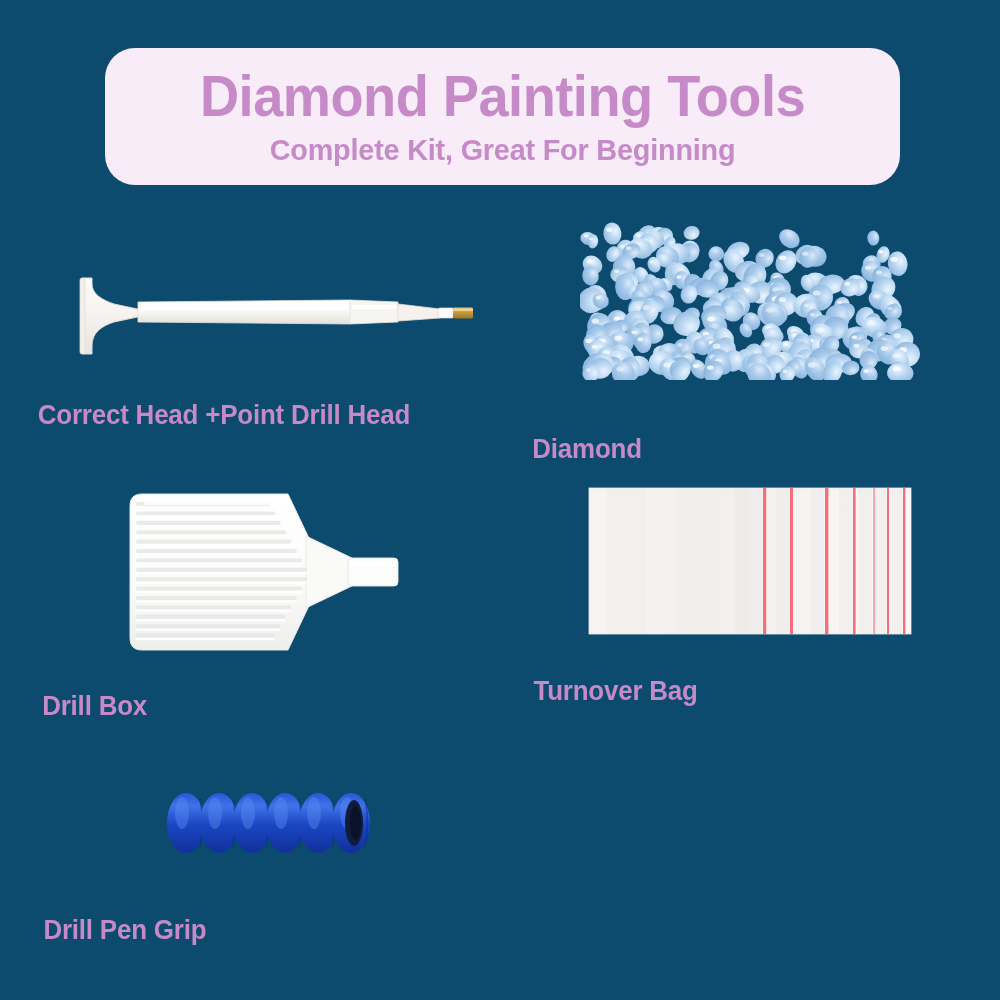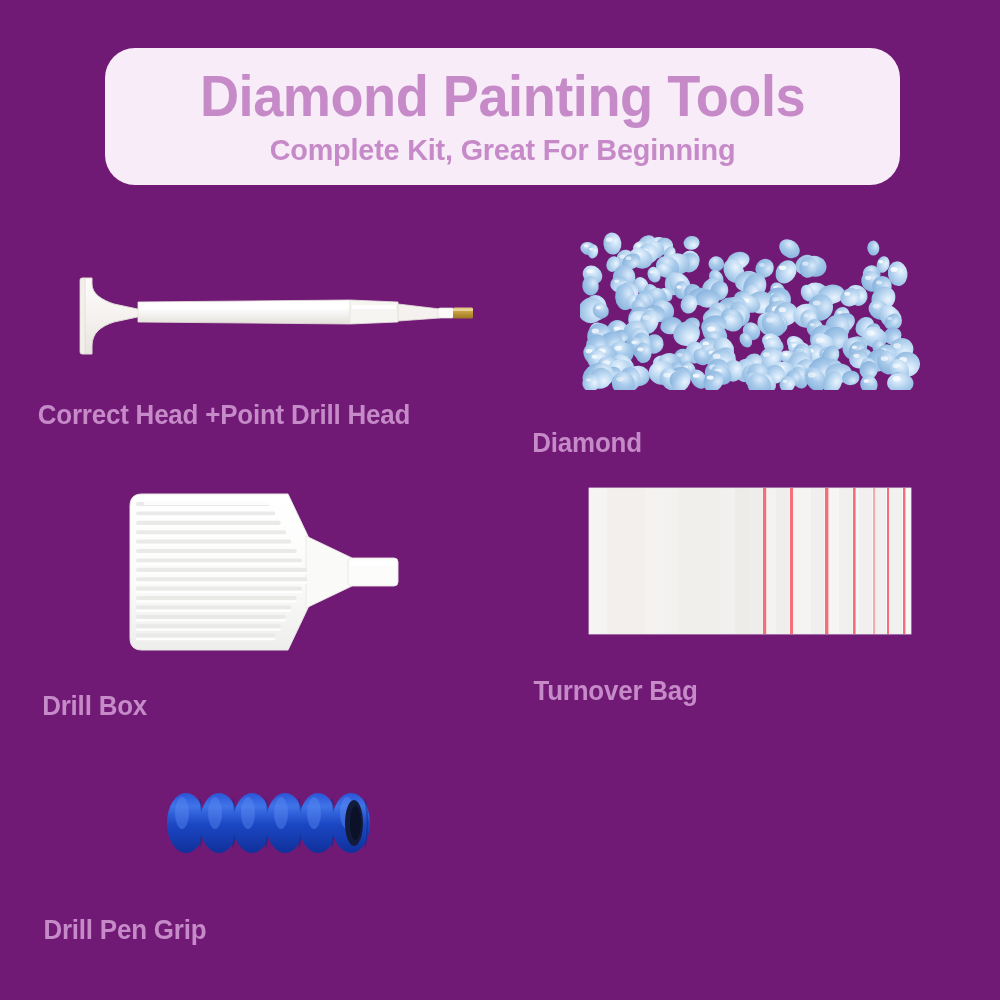--- a/index.html
+++ b/index.html
@@ -10,21 +10,21 @@
     height: 1000px;
     background: #ffffff;
     font-family: "Liberation Sans", sans-serif;
     overflow: hidden;
   }
 
   #page {
     position: relative;
     width: 1000px;
     height: 1000px;
-    background: #701a75;
+    background: #0c4a6e;
     text-decoration: underline;
   }
 
   
   .banner {
     position: absolute;
     left: 105px;
     top: 48px;
     width: 795px;
     height: 137px;
@@ -71,21 +71,21 @@
     font-weight: bold;
     color: #c68ac8;
     letter-spacing: -0.2px;
     white-space: nowrap;
     transform: scaleX(0.96);
     text-align: center;
   }
 
   
   .cell-pen   { left: 30px;  top: 250px; width: 470px; }
-  .cell-dia   { left: 530px; top: 225px; width: 440px; }
+  .cell-dia   { left: 530px; top: 215px; width: 440px; gap: 16px; }
   .cell-box   { left: 40px;  top: 480px; width: 450px; }
   .cell-bag   { left: 530px; top: 480px; width: 440px; }
   .cell-grip  { left: 40px;  top: 783px; width: 450px; }
   .cell-clay  { left: 530px; top: 755px; width: 440px; }
 
   .cap-pen  { margin-top: 30px; }
   .cap-dia  { margin-top: 38px; }
   .cap-box  { margin-top: 26px; }
   .cap-bag  { margin-top: 36px; }
   .cap-grip { margin-top: 52px; }

